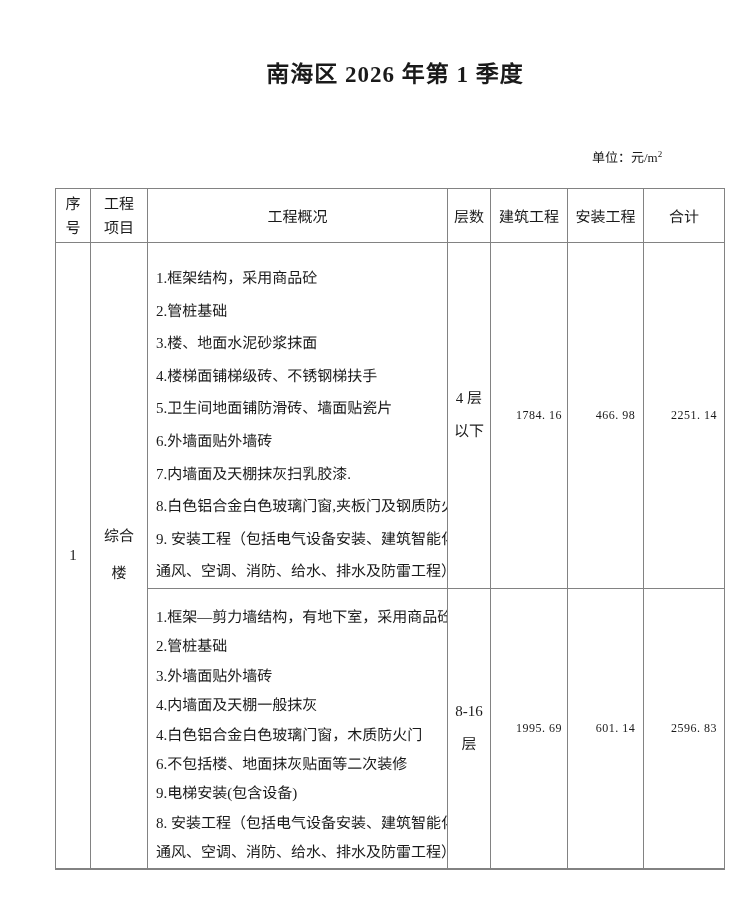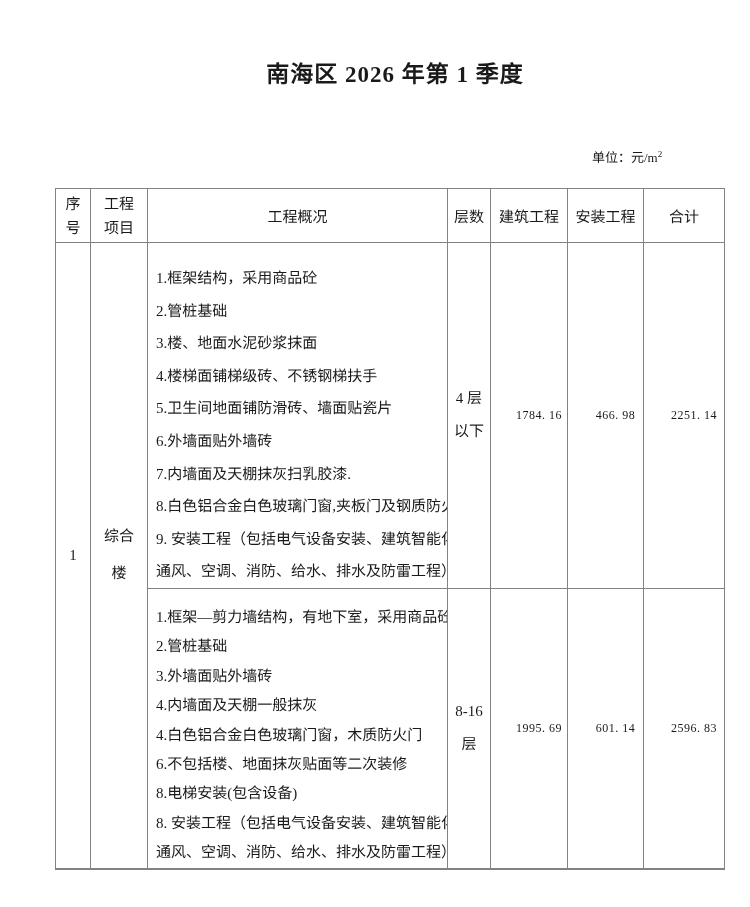--- a/index.html
+++ b/index.html
@@ -132,21 +132,21 @@
         <td class="num">2251. 14</td>
       </tr>
       <tr class="row-b">
         <td class="overview">
             <div class="overview-line">1.框架—剪力墙结构，有地下室，采用商品砼</div>
             <div class="overview-line">2.管桩基础</div>
             <div class="overview-line">3.外墙面贴外墙砖</div>
             <div class="overview-line">4.内墙面及天棚一般抹灰</div>
             <div class="overview-line">4.白色铝合金白色玻璃门窗，木质防火门</div>
             <div class="overview-line">6.不包括楼、地面抹灰贴面等二次装修</div>
-            <div class="overview-line">8.电梯安装(包含设备)</div>
+            <div class="overview-line">9.电梯安装(包含设备)</div>
             <div class="overview-line">8. 安装工程（包括电气设备安装、建筑智能化、</div>
             <div class="overview-line">通风、空调、消防、给水、排水及防雷工程）</div>
           </td>
         <td class="floors">
           <div class="stack-line">8-16</div>
           <div class="stack-line">层</div>
         </td>
         <td class="num">1995. 69</td>
         <td class="num">601. 14</td>
         <td class="num">2596. 83</td>

